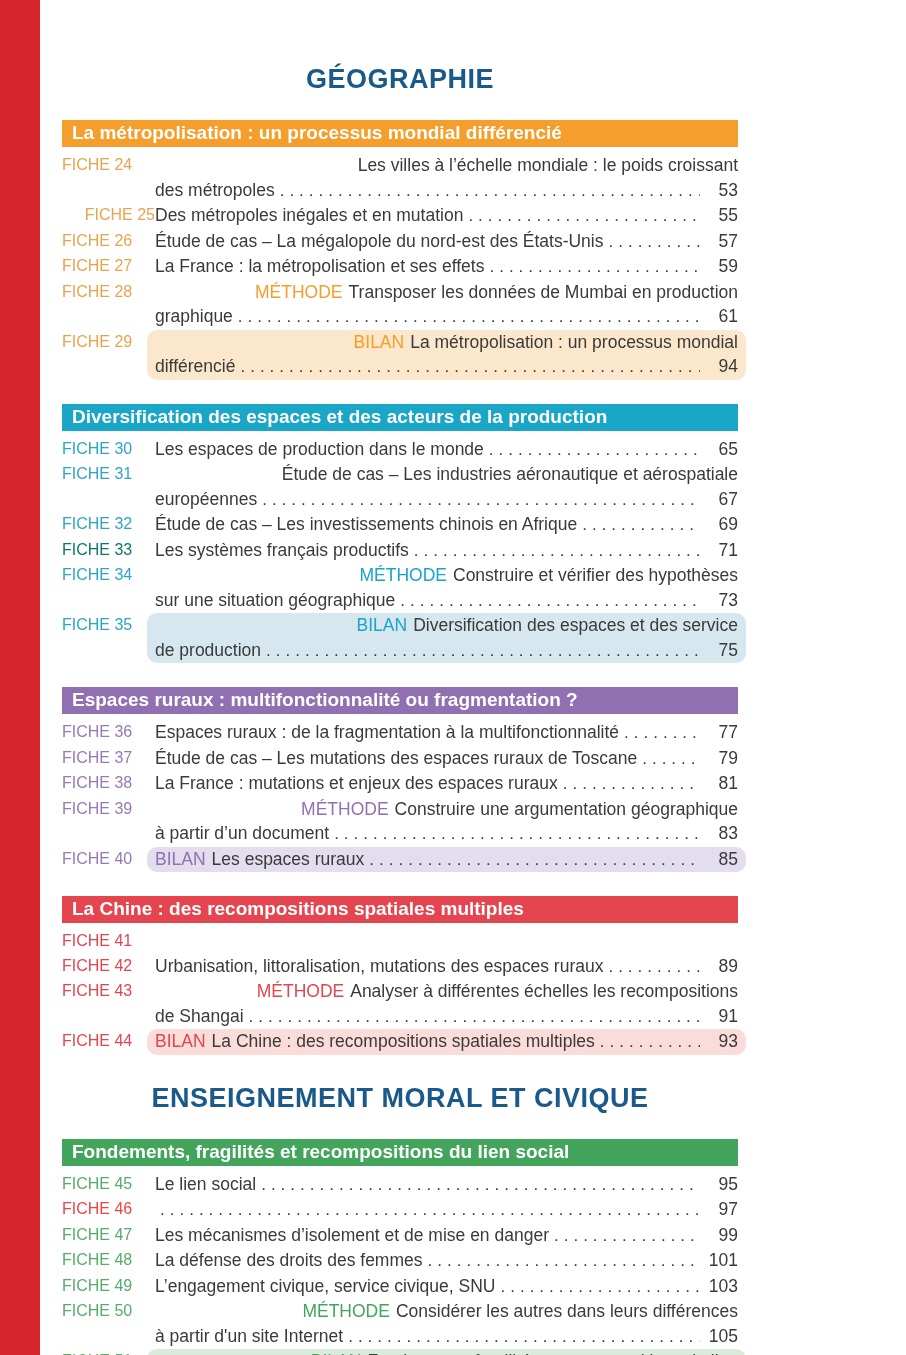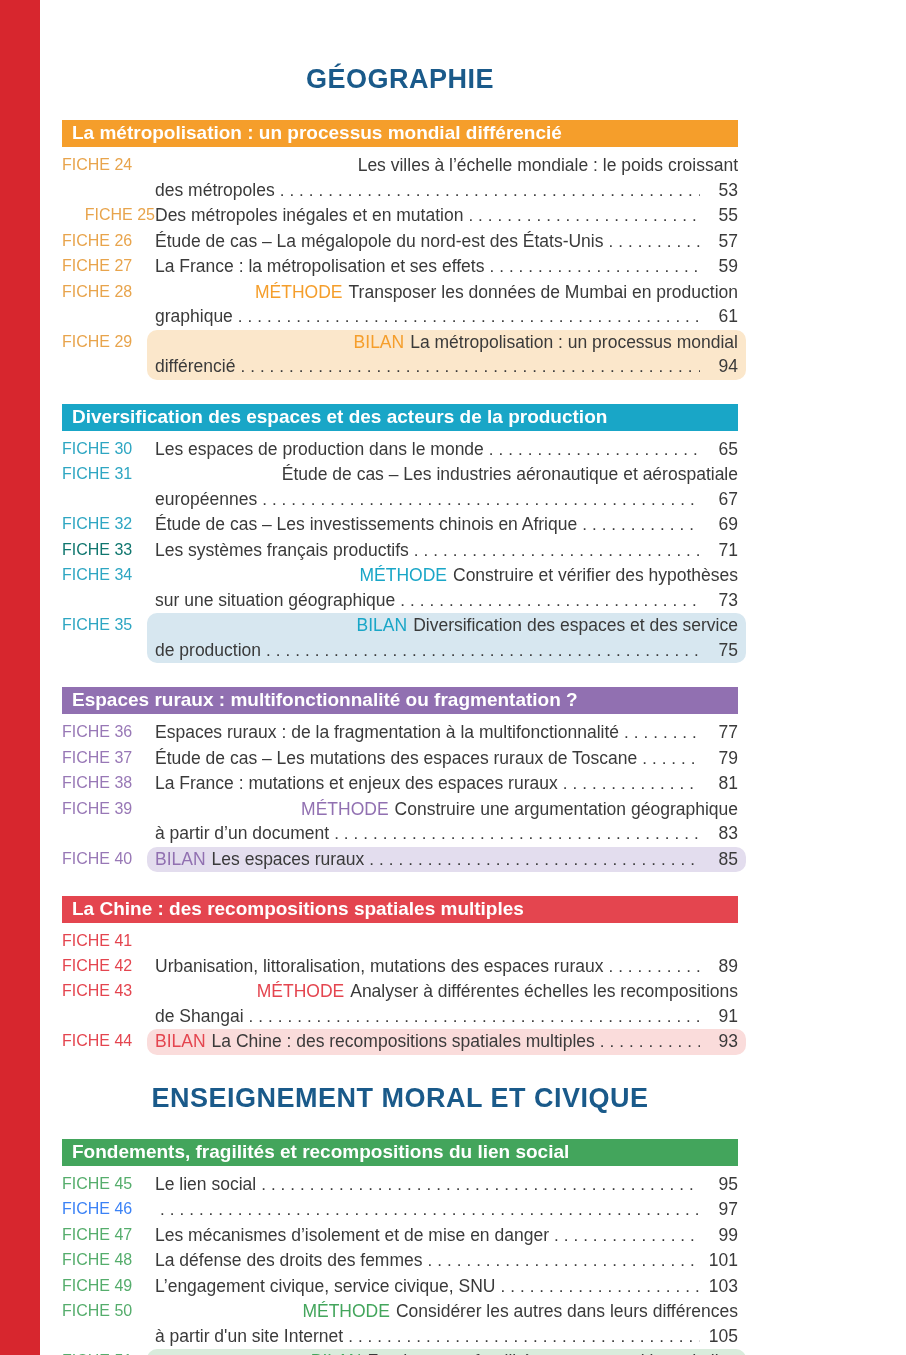--- a/index.html
+++ b/index.html
@@ -305,21 +305,21 @@
           <span class="fiche" style="color: rgb(85, 173, 108);">FICHE 45</span>
           <div class="desc">
             <div class="line">
               <span class="txt">Le lien social</span>
               <span class="dots"></span>
               <span class="pagenum">95</span>
             </div>
           </div>
         </div>
         <div class="row">
-          <span class="fiche" style="color: #3b82f6;">FICHE 46</span>
+          <span class="fiche" style="color: #ef4444;">FICHE 46</span>
           <div class="desc">
             <div class="line">
               <span class="dots"></span>
               <span class="pagenum">97</span>
             </div>
           </div>
         </div>
         <div class="row">
           <span class="fiche" style="color: rgb(85, 173, 108);">FICHE 47</span>
           <div class="desc">

